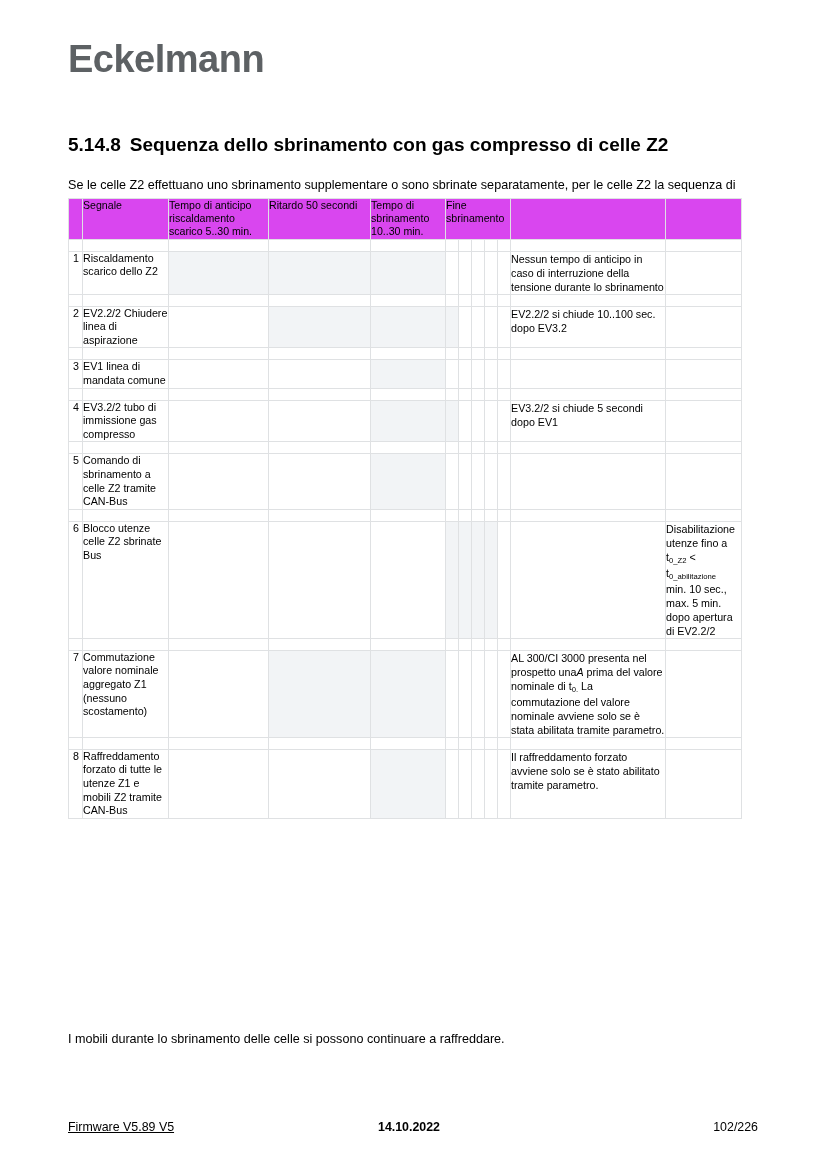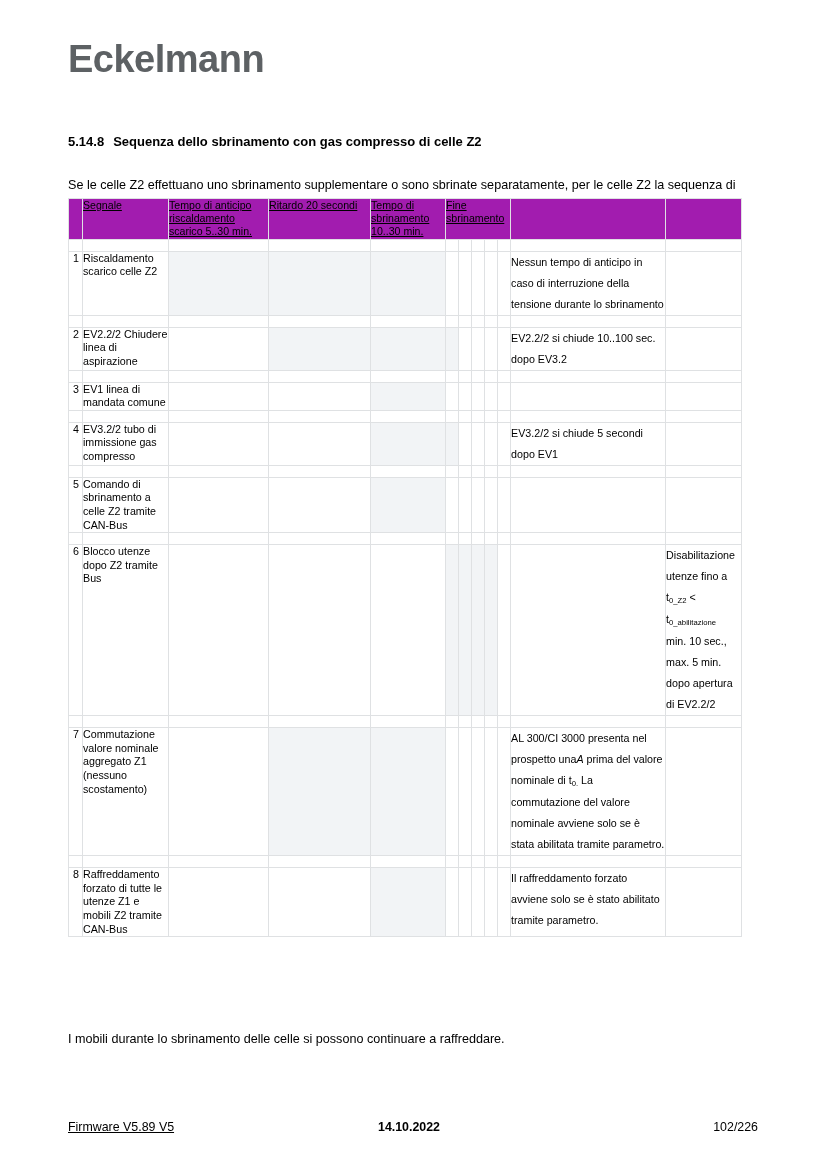--- a/index.html
+++ b/index.html
@@ -33,21 +33,21 @@
     letter-spacing: -0.5px;
     color: #5d6164;
     font-family: "Liberation Sans", sans-serif;
   }
 
   
   .section-heading {
     position: absolute;
     left: 68px;
     top: 134px;
-    font-size: 13px;
+    font-size: 19px;
     font-weight: bold;
     color: #000;
     white-space: nowrap;
   }
   .section-heading .num { margin-right: 9px; }
 
   
   .intro {
     position: absolute;
     left: 68px;
@@ -72,27 +72,26 @@
     font-size: 10.5px;
   }
   table.seq td, table.seq th {
     border: 1px solid #dfe1e3;
     vertical-align: top;
     padding: 0;
     font-weight: normal;
     text-align: left;
   }
   .hdr td {
-    background: #a21caf;
+    background: #d946ef;
     font-weight: bold;
     font-size: 10.6px;
     line-height: 13.2px;
     padding: 7px 5px 8px 5px;
     color: #000;
-    text-decoration: underline;
   }
   .hdr td.noidx { padding-left: 3px; }
 
   .spacer td {
     height: 11px;
     background: #ffffff;
     border-top: 1px solid #e7e9ea;
     border-bottom: 1px solid #e7e9ea;
   }
 
@@ -102,21 +101,21 @@
     font-size: 10.7px;
   }
   .brow td.idx {
     text-align: left;
     padding-left: 4px;
     padding-right: 2px;
     font-size: 10.7px;
   }
   .brow td.sh  { background: #f2f4f6; }
   .brow td.narrow { padding: 0; }
-  .brow td.note { line-height: 21px; }
+  .brow td.note { line-height: 14px; }
 
   sub { font-size: 0.72em; vertical-align: baseline; position: relative; top: 0.28em; }
   .ital { font-style: italic; }
 
   
   .closing {
     position: absolute;
     left: 68px;
     top: 1022px;
     width: 672px;
@@ -165,21 +164,21 @@
         <col style="width:13px">
         <col style="width:13px">
         <col style="width:155px">
         <col style="width:76px">
       </colgroup>
       <tbody id="tbody">
           <tr class="hdr">
             <td class="noidx"></td>
             <td>Segnale</td>
             <td>Tempo di anticipo riscaldamento scarico 5..30 min.</td>
-            <td>Ritardo 20 secondi</td>
+            <td>Ritardo 50 secondi</td>
             <td>Tempo di sbrinamento 10..30 min.</td>
             <td colspan="5">Fine sbrinamento</td>
             <td></td>
             <td></td>
           </tr>
           <tr class="spacer">
             <td></td>
             <td></td>
             <td></td>
             <td></td>
@@ -187,21 +186,21 @@
             <td></td>
             <td></td>
             <td></td>
             <td></td>
             <td></td>
             <td></td>
             <td></td>
           </tr>
           <tr class="brow">
             <td class="idx">1</td>
-            <td>Riscaldamento scarico celle Z2</td>
+            <td>Riscaldamento scarico dello Z2</td>
             <td class="sh"></td>
             <td class="sh"></td>
             <td class="sh"></td>
             <td class="narrow"></td>
             <td class="narrow"></td>
             <td class="narrow"></td>
             <td class="narrow"></td>
             <td class="narrow"></td>
             <td class="note">Nessun tempo di anticipo in caso di interruzione della tensione durante lo sbrinamento</td>
             <td class="note"></td>
@@ -327,21 +326,21 @@
             <td></td>
             <td></td>
             <td></td>
             <td></td>
             <td></td>
             <td></td>
             <td></td>
           </tr>
           <tr class="brow">
             <td class="idx">6</td>
-            <td>Blocco utenze dopo Z2 tramite Bus</td>
+            <td>Blocco utenze celle Z2 sbrinate Bus</td>
             <td></td>
             <td></td>
             <td></td>
             <td class="narrow sh"></td>
             <td class="narrow sh"></td>
             <td class="narrow sh"></td>
             <td class="narrow sh"></td>
             <td class="narrow"></td>
             <td class="note"></td>
             <td class="note">Disabilitazione utenze fino a<br>t<sub>0_Z2</sub> &lt;<br>t<sub>0_abilitazione</sub><br>min. 10 sec., max. 5 min. dopo apertura di EV2.2/2</td>

